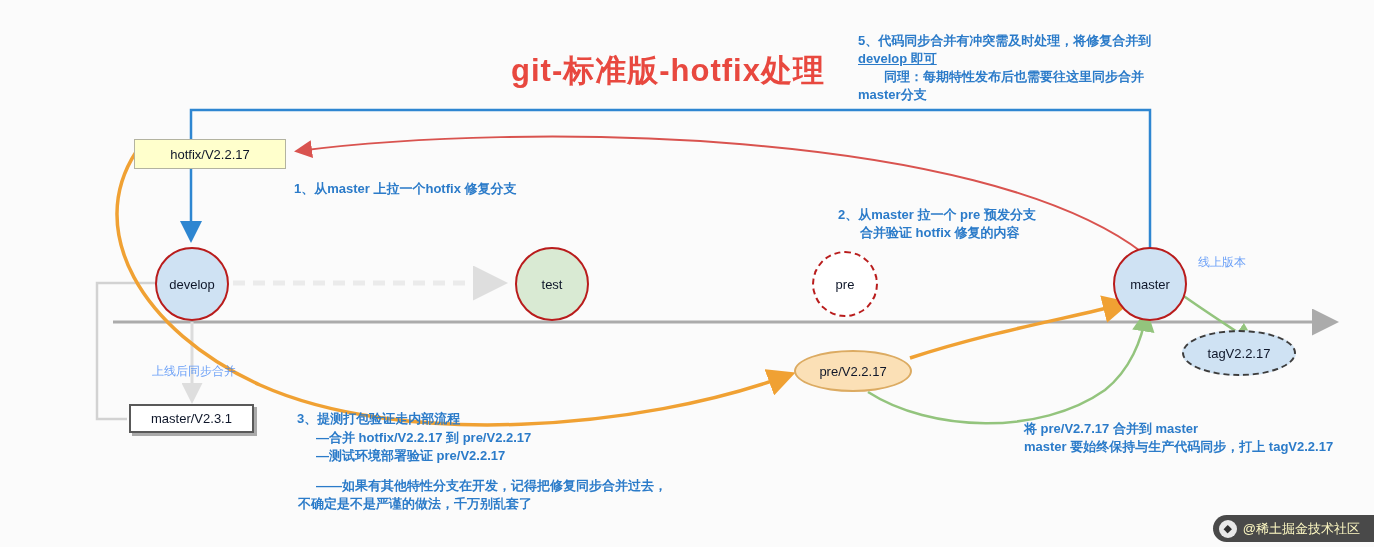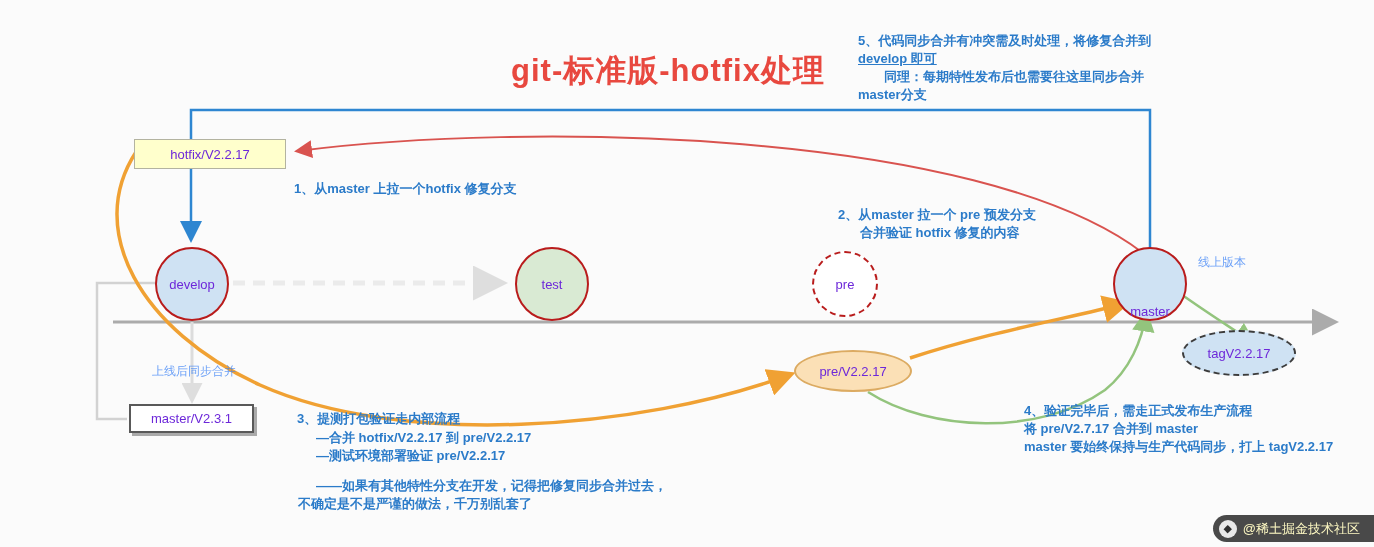--- a/index.html
+++ b/index.html
@@ -7,26 +7,26 @@
   .canvas{position:relative;width:1374px;height:547px;background:#fbfbfb;overflow:hidden;}
   .layer{position:absolute;left:0;top:0;width:1374px;height:547px;}
 
   .title{position:absolute;left:455px;top:50px;width:330px;text-align:center;
          font-size:31px;font-weight:bold;color:#e8483f;letter-spacing:1px;margin-left:48px;}
 
   .blue-note{position:absolute;color:#2b7bc9;font-size:13px;font-weight:bold;white-space:nowrap;}
   .faint-label{position:absolute;color:#3b82f6;font-size:12px;opacity:.75;white-space:nowrap;}
 
   .node{position:absolute;display:flex;align-items:center;justify-content:center;
-        color:#6d28d9;font-size:13px;box-sizing:border-box;}
+        color:#0f172a;font-size:13px;box-sizing:border-box;}
   .circle{border-radius:50%;border:2px solid #b91c1c;}
   .n-develop{left:155px;top:247px;width:74px;height:74px;background:#cfe2f3;}
   .n-test{left:515px;top:247px;width:74px;height:74px;background:#d9ead3;}
   .n-pre{left:812px;top:251px;width:66px;height:66px;background:#ffffff;border-style:dashed;}
-  .n-master{left:1113px;top:247px;width:74px;height:74px;background:#cfe2f3;align-items:flex-end;}
+  .n-master{left:1113px;top:247px;width:74px;height:74px;background:#cfe2f3;}
   .box-hotfix{left:134px;top:139px;width:152px;height:30px;background:#ffffcc;border:1px solid #b3b3a0;}
   .box-feature{left:129px;top:404px;width:125px;height:29px;background:#ffffff;border:2px solid #595959;
                box-shadow:3px 3px 0 rgba(70,70,70,.45);}
   .el-prerelease{left:794px;top:350px;width:118px;height:42px;border-radius:50%;
                  background:#fbe0b6;border:2px solid #dcab62;}
   .el-tag{left:1182px;top:330px;width:114px;height:46px;border-radius:50%;
           background:#cfe2f3;border:2px dashed #3c3c3c;}
 
   .watermark{position:absolute;right:0;bottom:5px;height:27px;display:flex;align-items:center;gap:6px;
              background:rgba(58,58,58,.92);border-radius:14px 0 0 14px;padding:0 14px 0 6px;}
@@ -111,21 +111,20 @@
 
   <div class="blue-note" style="left:294px;top:180px;">1、从master 上拉一个hotfix 修复分支</div>
 
   <div class="blue-note" style="left:838px;top:206px;">2、从master 拉一个 pre 预发分支</div>
   <div class="blue-note" style="left:860px;top:224px;">合并验证 hotfix 修复的内容</div>
 
   <div class="blue-note" style="left:297px;top:410px;">3、提测打包验证走内部流程</div>
   <div class="blue-note" style="left:316px;top:429px;">—合并 hotfix/V2.2.17 到 pre/V2.2.17</div>
   <div class="blue-note" style="left:316px;top:447px;">—测试环境部署验证 pre/V2.2.17</div>
 
-  <div class="blue-note" style="left:1024px;top:402px;">4、验证完毕后，需走正式发布生产流程</div>
   <div class="blue-note" style="left:1024px;top:420px;">将 pre/V2.7.17 合并到 master</div>
   <div class="blue-note" style="left:1024px;top:438px;">master 要始终保持与生产代码同步，打上 tagV2.2.17</div>
 
   <div class="blue-note" style="left:858px;top:32px;">5、代码同步合并有冲突需及时处理，将修复合并到</div>
   <div class="blue-note" style="left:858px;top:50px;text-decoration:underline;">develop 即可</div>
   <div class="blue-note" style="left:884px;top:68px;">同理：每期特性发布后也需要往这里同步合并</div>
   <div class="blue-note" style="left:858px;top:86px;">master分支</div>
 
   <div class="blue-note" style="left:316px;top:477px;">——如果有其他特性分支在开发，记得把修复同步合并过去，</div>
   <div class="blue-note" style="left:298px;top:495px;">不确定是不是严谨的做法，千万别乱套了</div>

